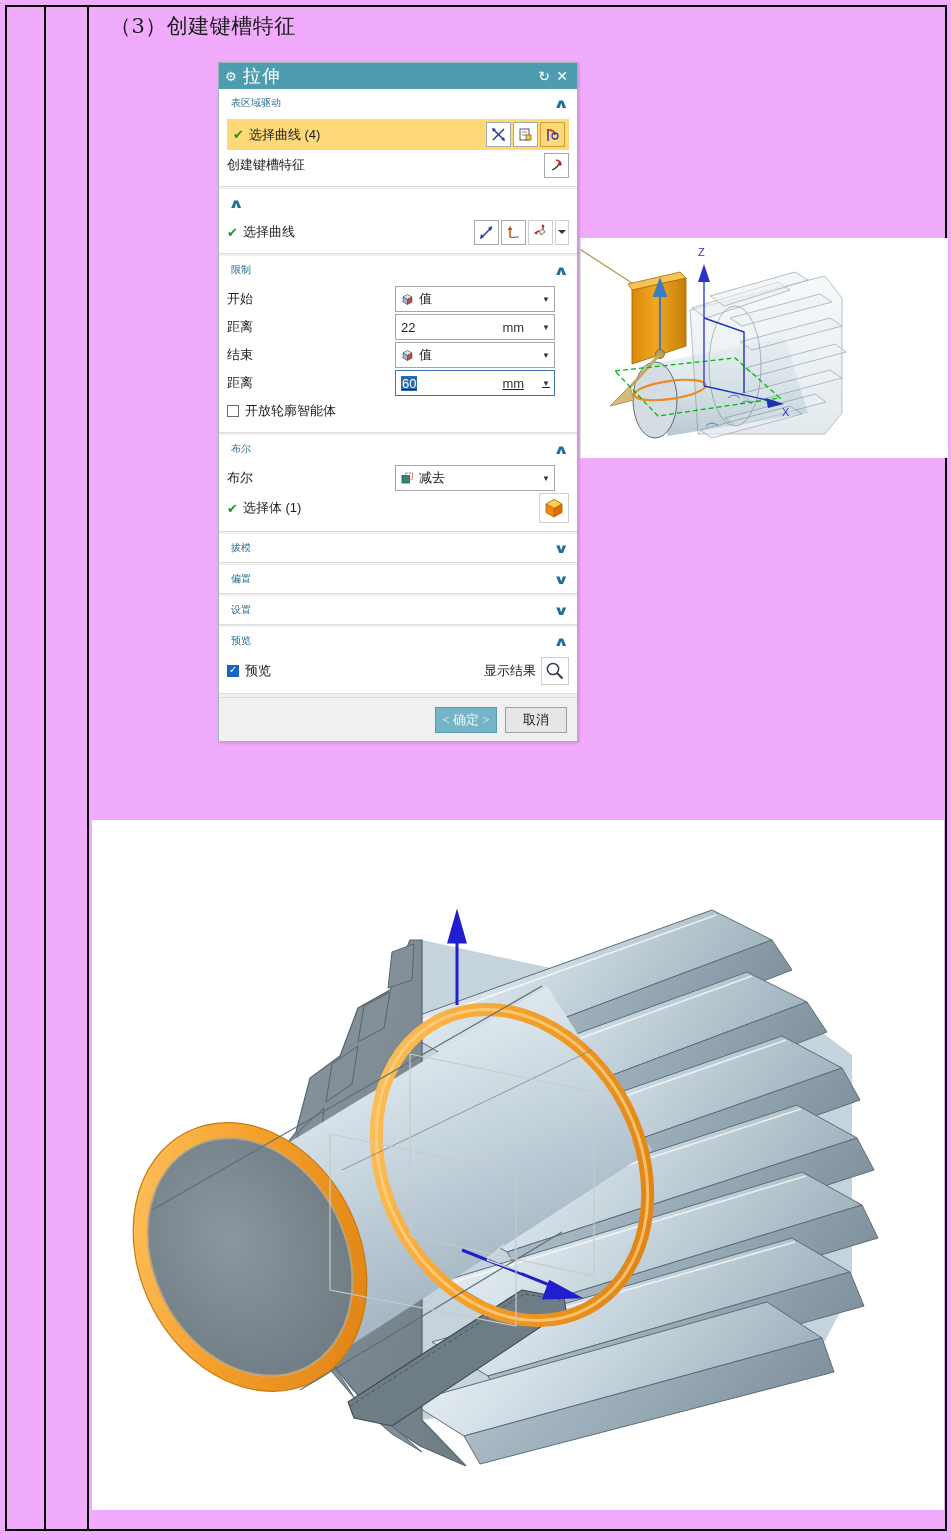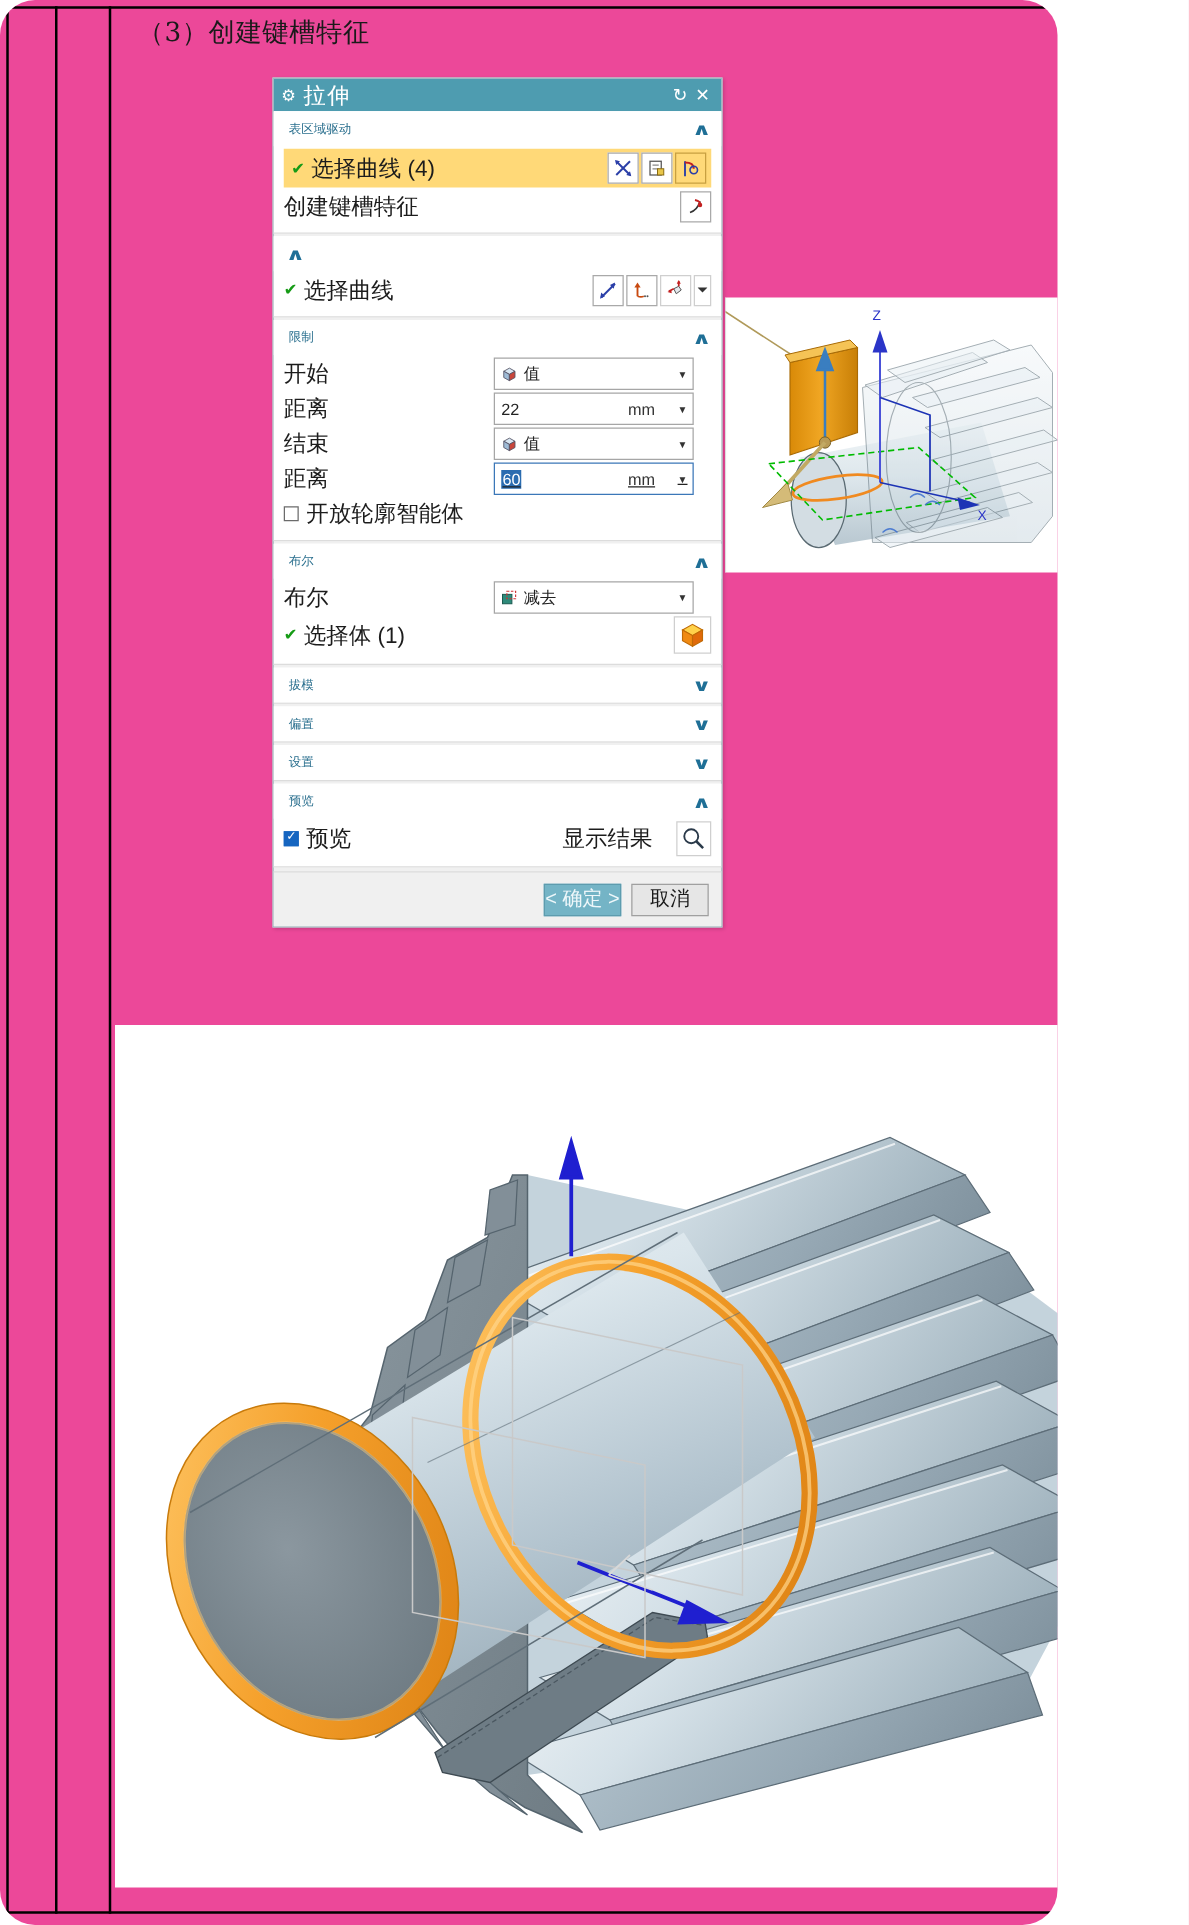--- a/index.html
+++ b/index.html
@@ -3,25 +3,24 @@
 <meta charset="utf-8">
 <style>
   * { box-sizing: border-box; }
   html, body {
     margin: 0; padding: 0;
     background: #ffffff;
     font-family: "Liberation Sans", "DejaVu Sans", sans-serif;
   }
   #page {
     position: relative;
-    width: 846px;
+    width: 951px;
     height: 1540px;
-    background: #ec4899;
+    background: #f0abfc;
     overflow: hidden;
-    border-radius: 28px;
   }
 
   
   .tbl-border {
     position: absolute;
     background: #000000;
   }
   #tbl-top    { left: 5px;  top: 5px;    width: 942px; height: 2px; }
   #tbl-bottom { left: 5px;  top: 1529px; width: 942px; height: 2px; }
   #tbl-left   { left: 5px;  top: 5px;    width: 2px;   height: 1526px; }
@@ -101,21 +100,21 @@
     transform: scaleX(1.5);
   }
   .panel-body { padding: 2px 8px 6px 8px; }
 
   .row {
     display: flex;
     align-items: center;
     min-height: 26px;
     margin-bottom: 2px;
   }
-  .row-label { color: #1c1c1c; font-size: 18px; }
+  .row-label { color: #1c1c1c; font-size: 13px; }
   .grow { flex: 1; }
 
   .sel-row {
     background: #ffd978;
     padding: 3px 4px 3px 6px;
   }
   .check { color: #169b16; font-size: 13px; margin-right: 5px; font-weight: bold; }
 
   .icon-btn {
     width: 25px; height: 25px;
@@ -175,25 +174,26 @@
     align-items: center;
     justify-content: flex-end;
     padding-right: 10px;
     border-top: 1px solid #dcdcdc;
   }
   .btn {
     height: 26px;
     min-width: 62px;
     border: 1px solid #a0a0a0;
     background: #e6e6e6;
-    font-size: 16px;
+    font-size: 13px;
     display: flex; align-items: center; justify-content: center;
     margin-left: 8px;
     cursor: pointer;
     color: #1a1a1a;
+    font-family: Liberation Serif, serif;
   }
   .btn.primary { background: #74b4c6; border-color: #5d9cae; color: #eef7fa; }
 
   
   #viewport-small {
     position: absolute;
     left: 580px;
     top: 238px;
     width: 368px;
     height: 220px;
@@ -528,21 +528,21 @@
 
     <div class="panel">
       <div class="panel-head">
         <span class="ph-title">预览</span>
         <span class="chev">∧</span>
       </div>
       <div class="panel-body">
         <div class="row">
           <span class="cbox on"></span>
           <span class="row-label grow">预览</span>
-          <span class="row-label" style="margin-right:17px">显示结果</span>
+          <span class="row-label" style="margin-right:3px">显示结果</span>
           <span class="icon-btn flat" style="width:28px;height:28px">
             <svg width="20" height="20" viewBox="0 0 20 20">
                 <circle cx="8" cy="8" r="5.6" fill="none" stroke="#2b3a4a" stroke-width="1.5"></circle>
                 <line x1="12" y1="12" x2="17.5" y2="17.5" stroke="#2b3a4a" stroke-width="2"></line>
               </svg>
           </span>
         </div>
       </div>
     </div>
 

